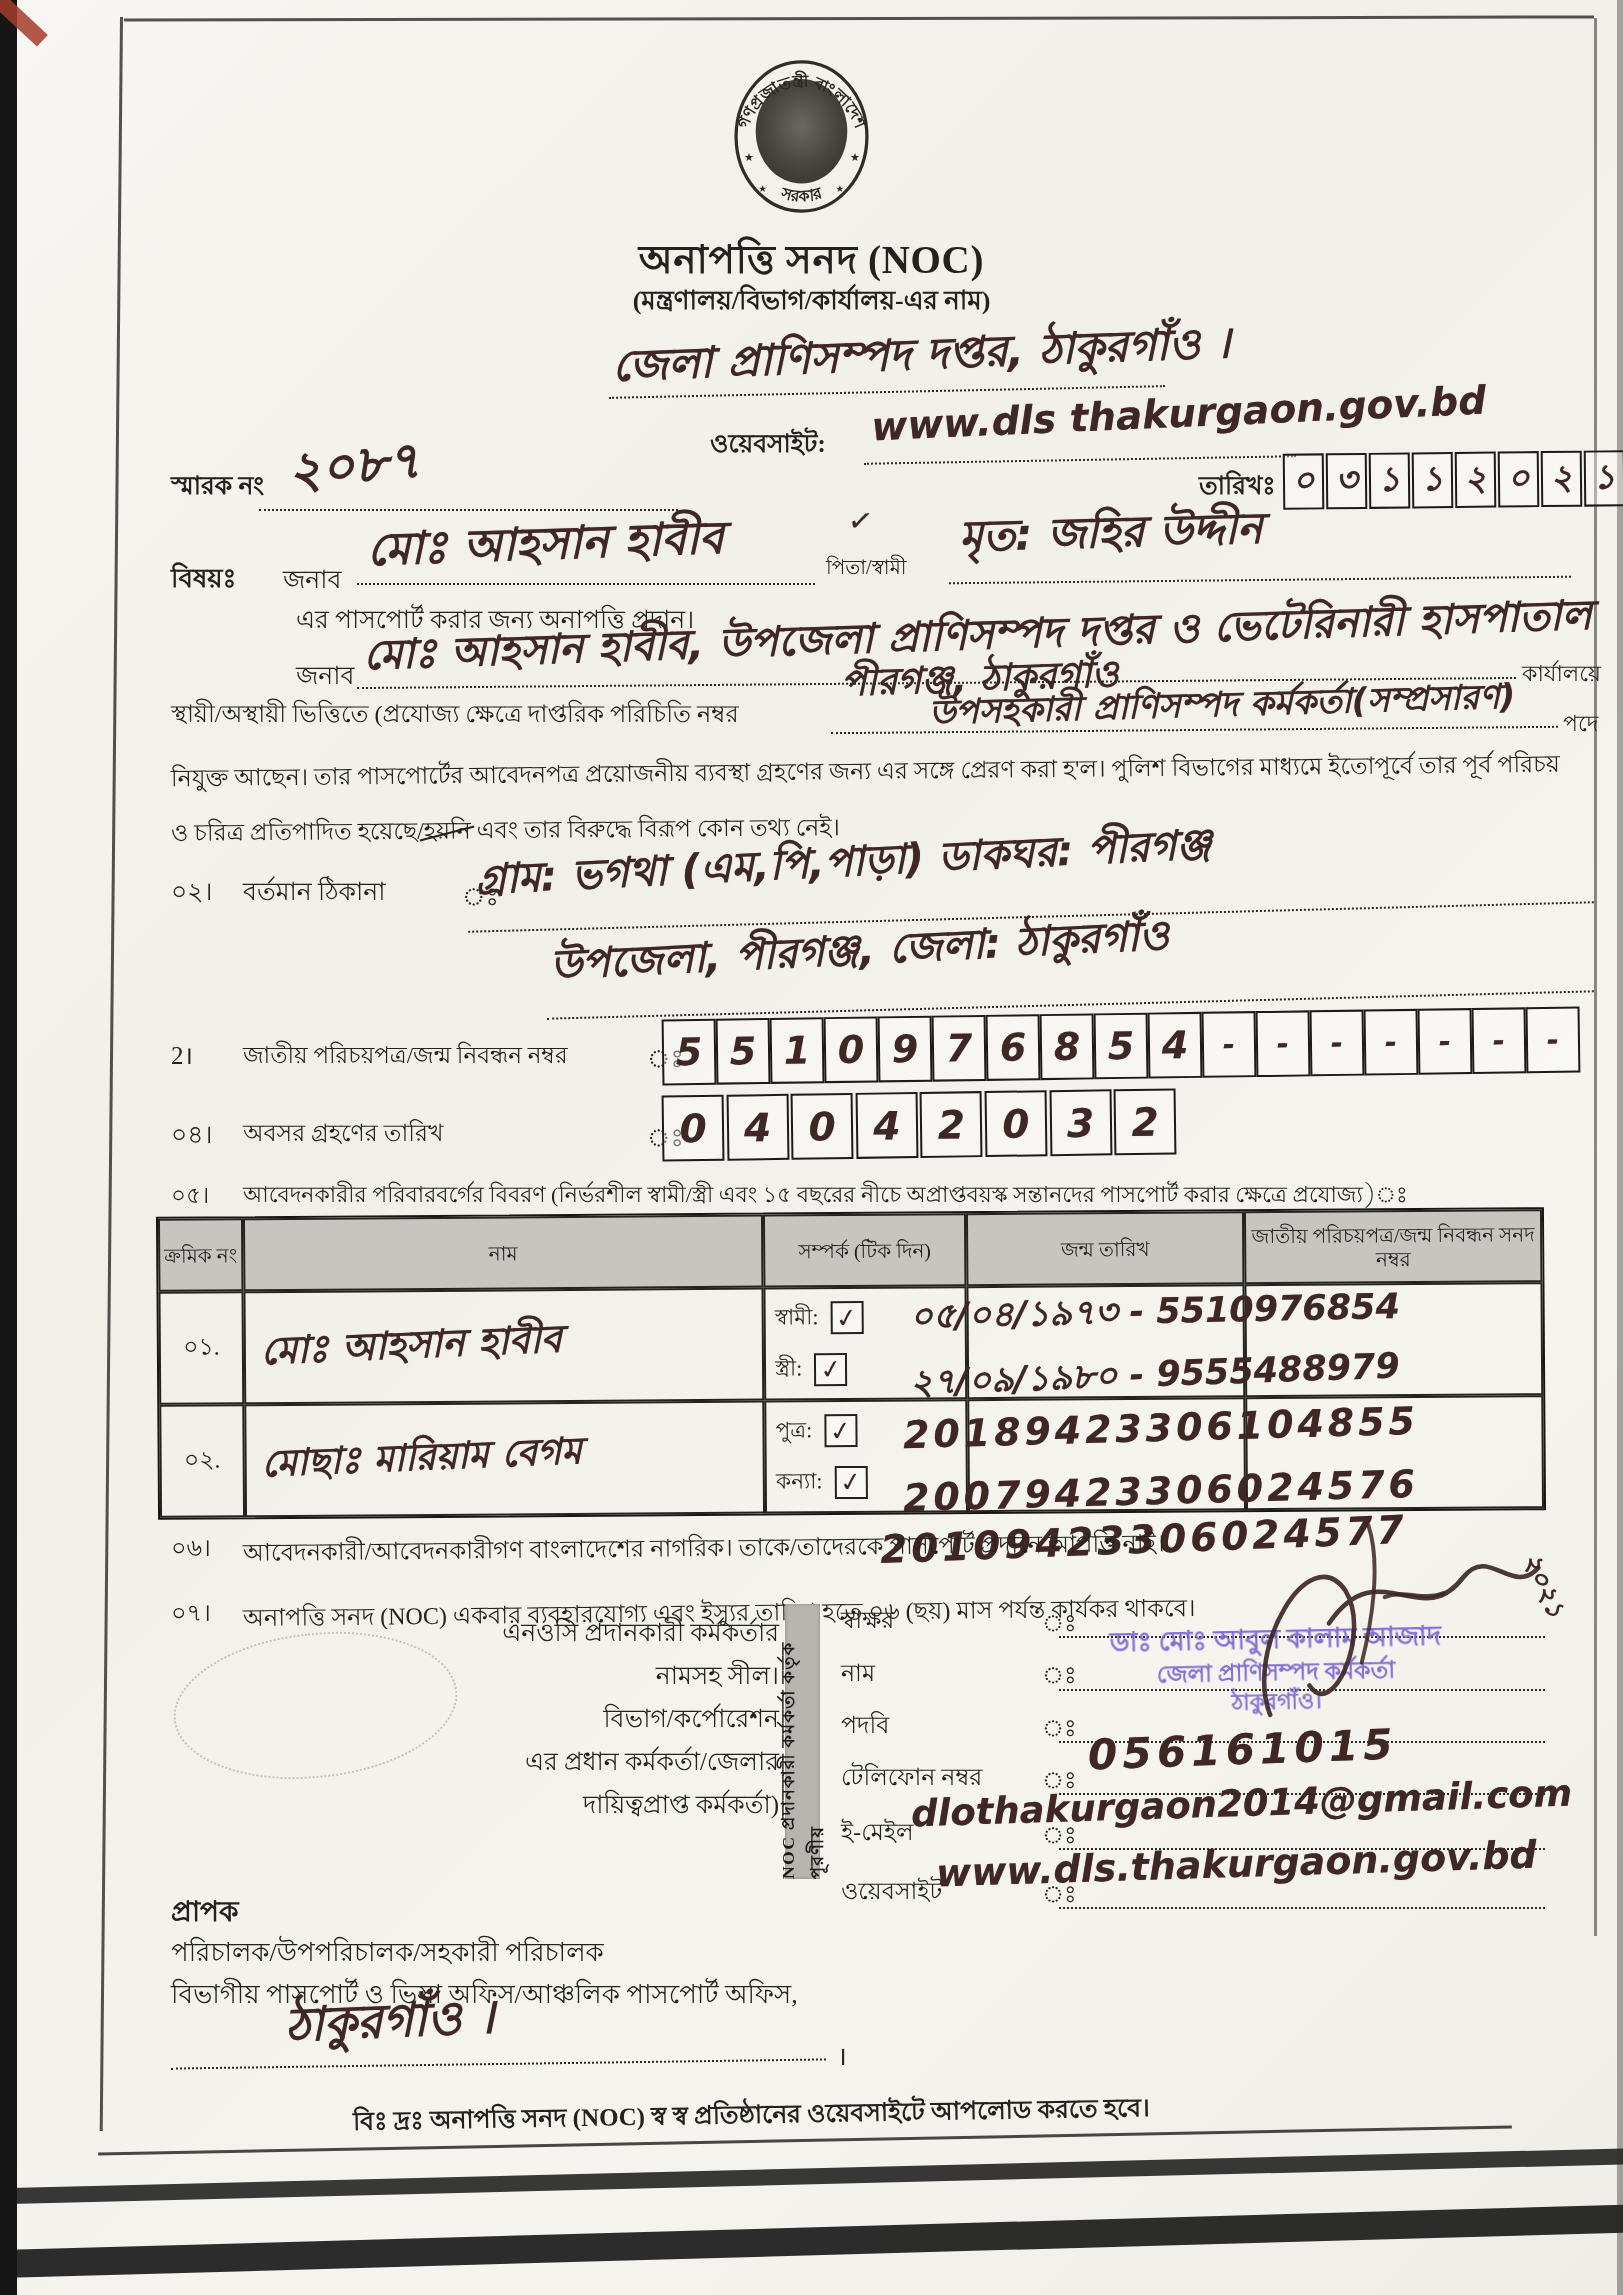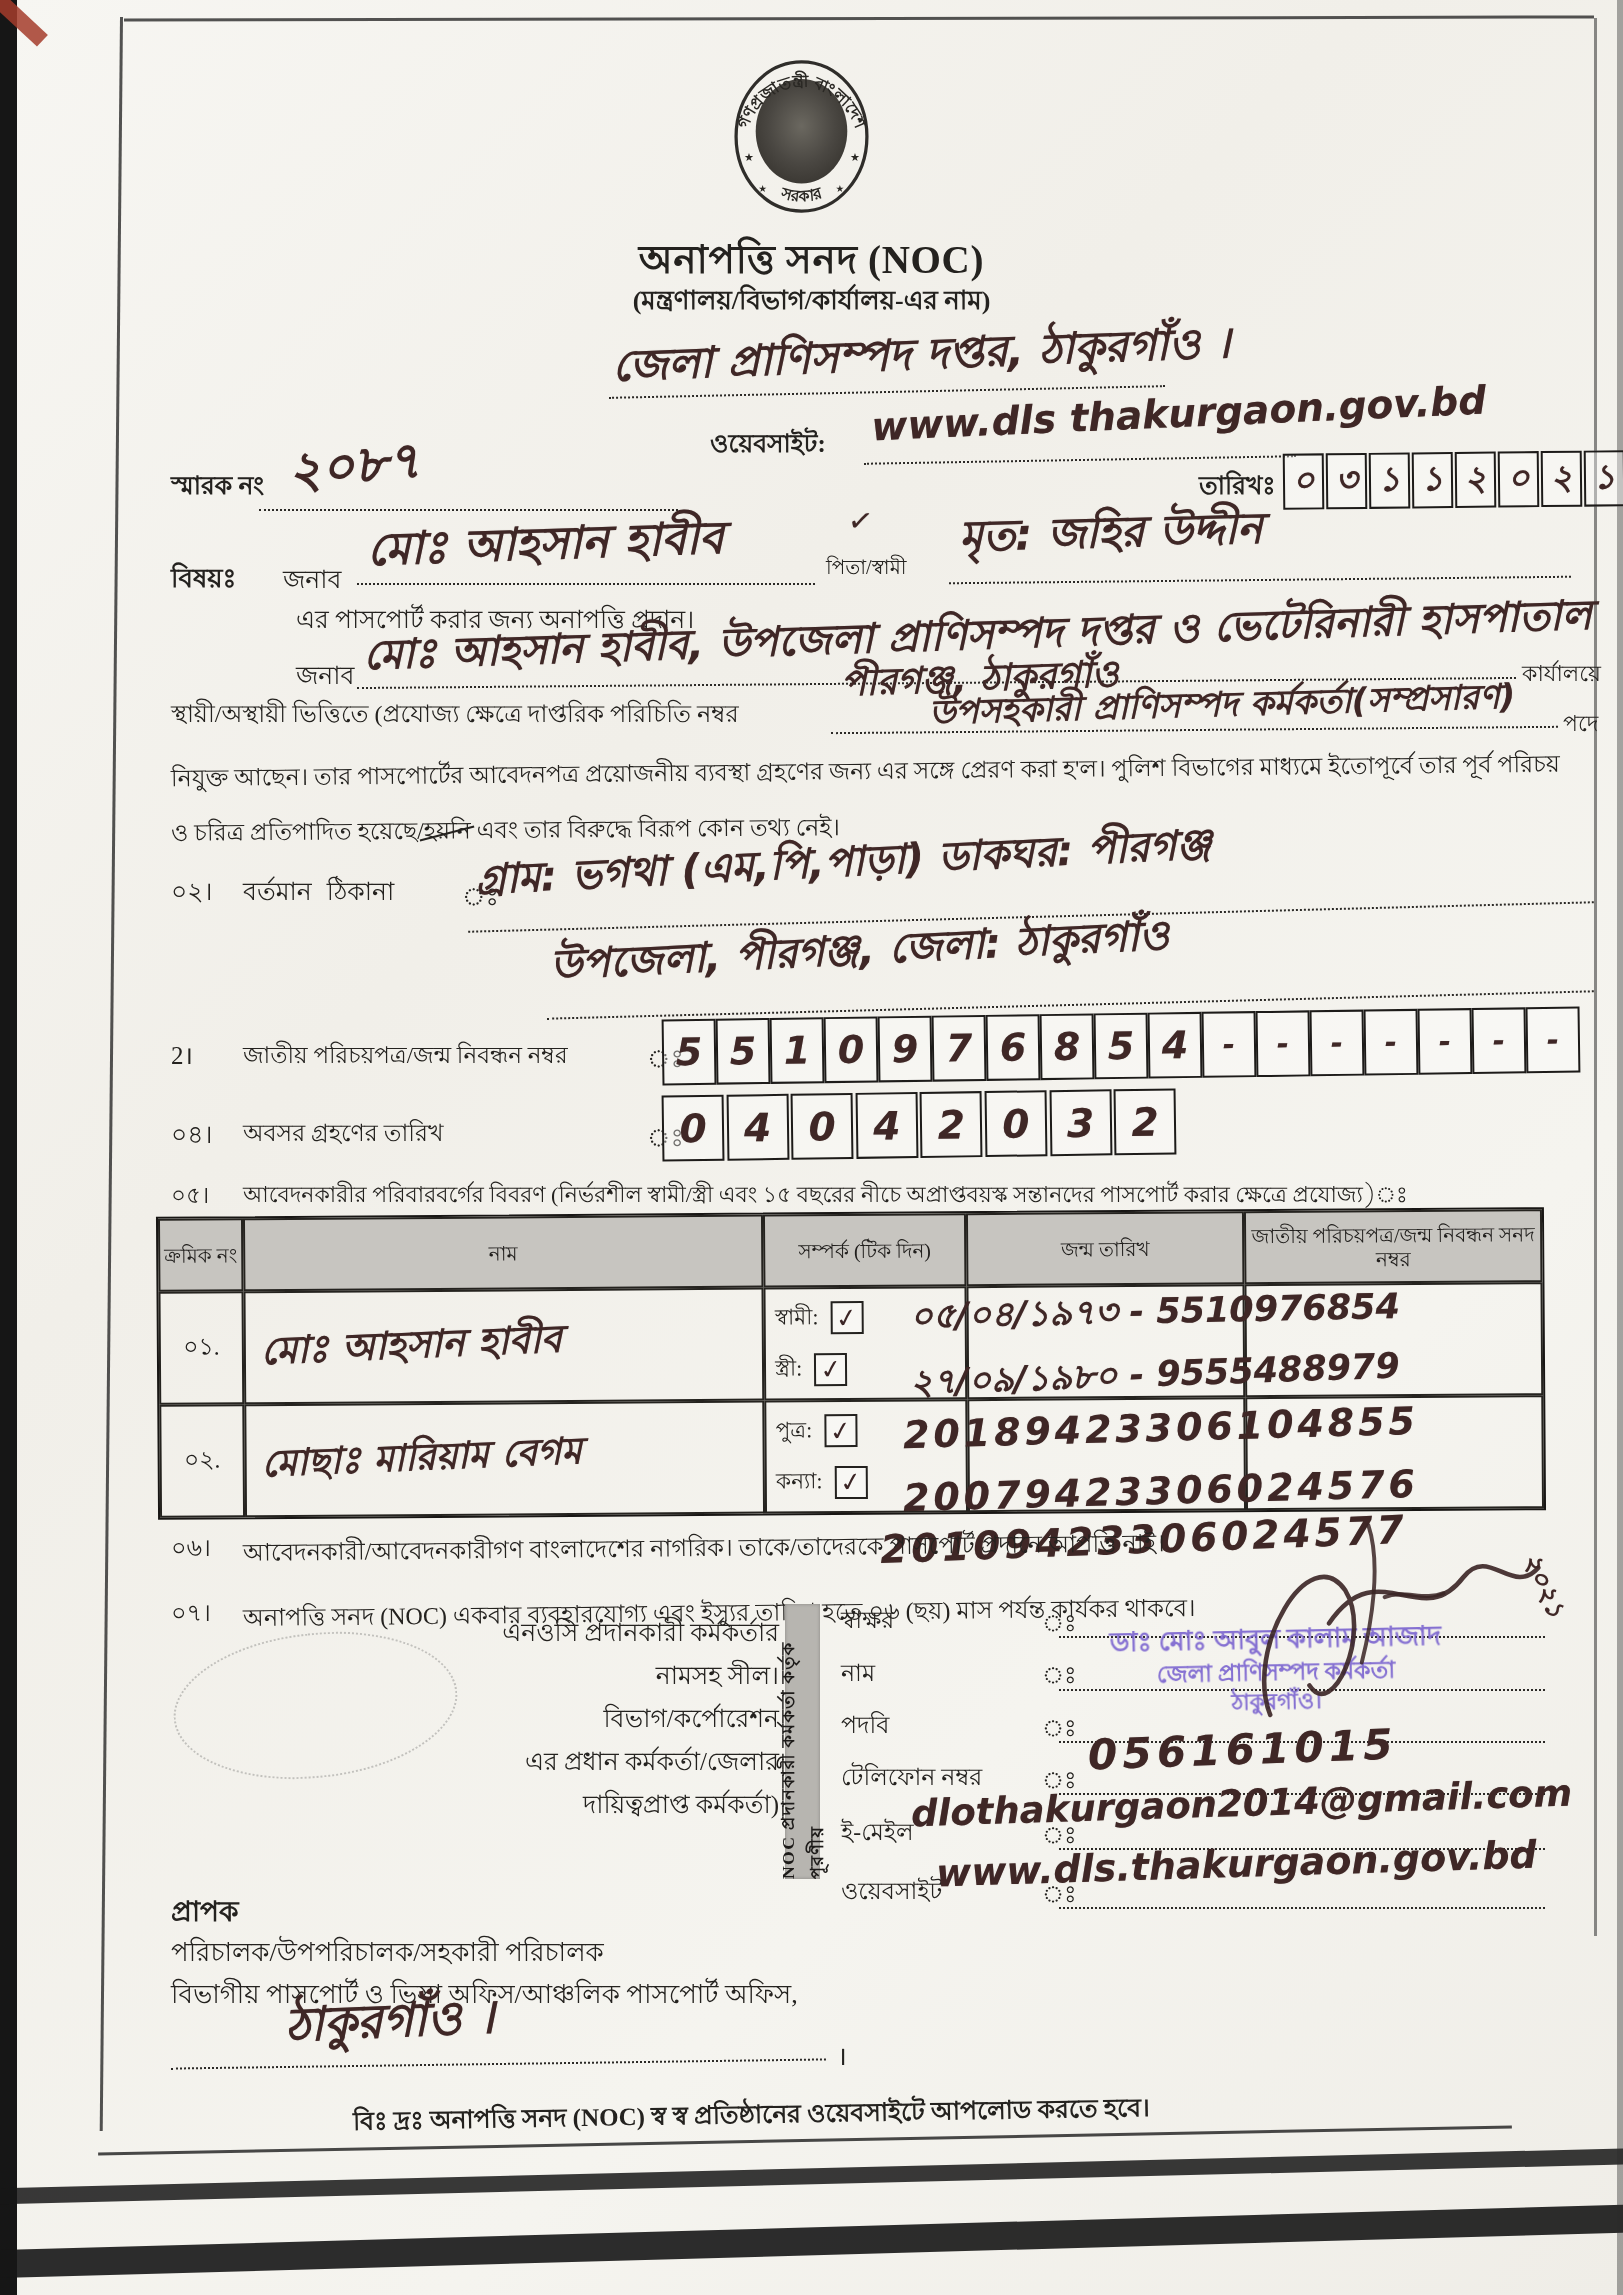--- a/index.html
+++ b/index.html
@@ -136,21 +136,21 @@
   <div class="abs dots" style="left:831px;top:729px;width:727px;transform:rotate(-0.5deg);"></div>
   <div class="abs printed" style="left:1563px;top:706px;font-size:22px;">পদে</div>
   <div class="abs hw" style="left:929px;top:678px;font-size:34px;transform:rotate(-1.6deg);">উপসহকারী প্রাণিসম্পদ কর্মকর্তা(সম্প্রসারণ)</div>
 
   <div class="abs printed" style="left:171px;top:753px;font-size:23.6px;white-space:nowrap;transform:rotate(-0.6deg);">নিযুক্ত আছেন। তার পাসপোর্টের আবেদনপত্র প্রয়োজনীয় ব্যবস্থা গ্রহণের জন্য এর সঙ্গে প্রেরণ করা হ'ল। পুলিশ বিভাগের মাধ্যমে ইতোপূর্বে তার পূর্ব পরিচয়</div>
   <div class="abs printed" style="left:171px;top:812px;font-size:23.6px;white-space:nowrap;transform:rotate(-0.5deg);">
     <span>ও চরিত্র প্রতিপাদিত হয়েছে/</span><span class="struck">হয়নি</span><span> এবং তার বিরুদ্ধে বিরূপ কোন তথ্য নেই।</span>
   </div>
 
   <div class="abs printed" style="left:171px;top:872px;font-size:25px;">০২।</div>
-  <div class="abs printed" style="left:243px;top:872px;font-size:25px;font-family:Liberation Mono, monospace;">বর্তমান ঠিকানা</div>
+  <div class="abs printed" style="left:243px;top:872px;font-size:25px;">বর্তমান ঠিকানা</div>
   <div class="abs printed" style="left:462px;top:877px;font-size:25px;">ঃ</div>
   <div class="abs hw" style="left:475px;top:830px;font-size:41px;transform:rotate(-2.8deg);">গ্রাম: ভগথা (এম,পি,পাড়া) ডাকঘর: পীরগঞ্জ</div>
   <div class="abs dots" style="left:468px;top:916px;width:1126px;transform:rotate(-1.5deg);"></div>
   <div class="abs hw" style="left:550px;top:918px;font-size:41px;transform:rotate(-2.8deg);">উপজেলা, পীরগঞ্জ, জেলা: ঠাকুরগাঁও</div>
   <div class="abs dots" style="left:547px;top:1004px;width:1047px;transform:rotate(-1.5deg);"></div>
 
   <div class="abs printed" style="left:171px;top:1037px;font-size:25px;">2।</div>
   <div class="abs printed" style="left:243px;top:1037px;font-size:23px;">জাতীয় পরিচয়পত্র/জন্ম নিবন্ধন নম্বর</div>
   <div class="abs printed" style="left:647px;top:1039px;font-size:25px;">ঃ</div>
   <div class="abs boxrow" style="left:662px;top:1013px;gap:0;transform:rotate(-0.8deg);">

